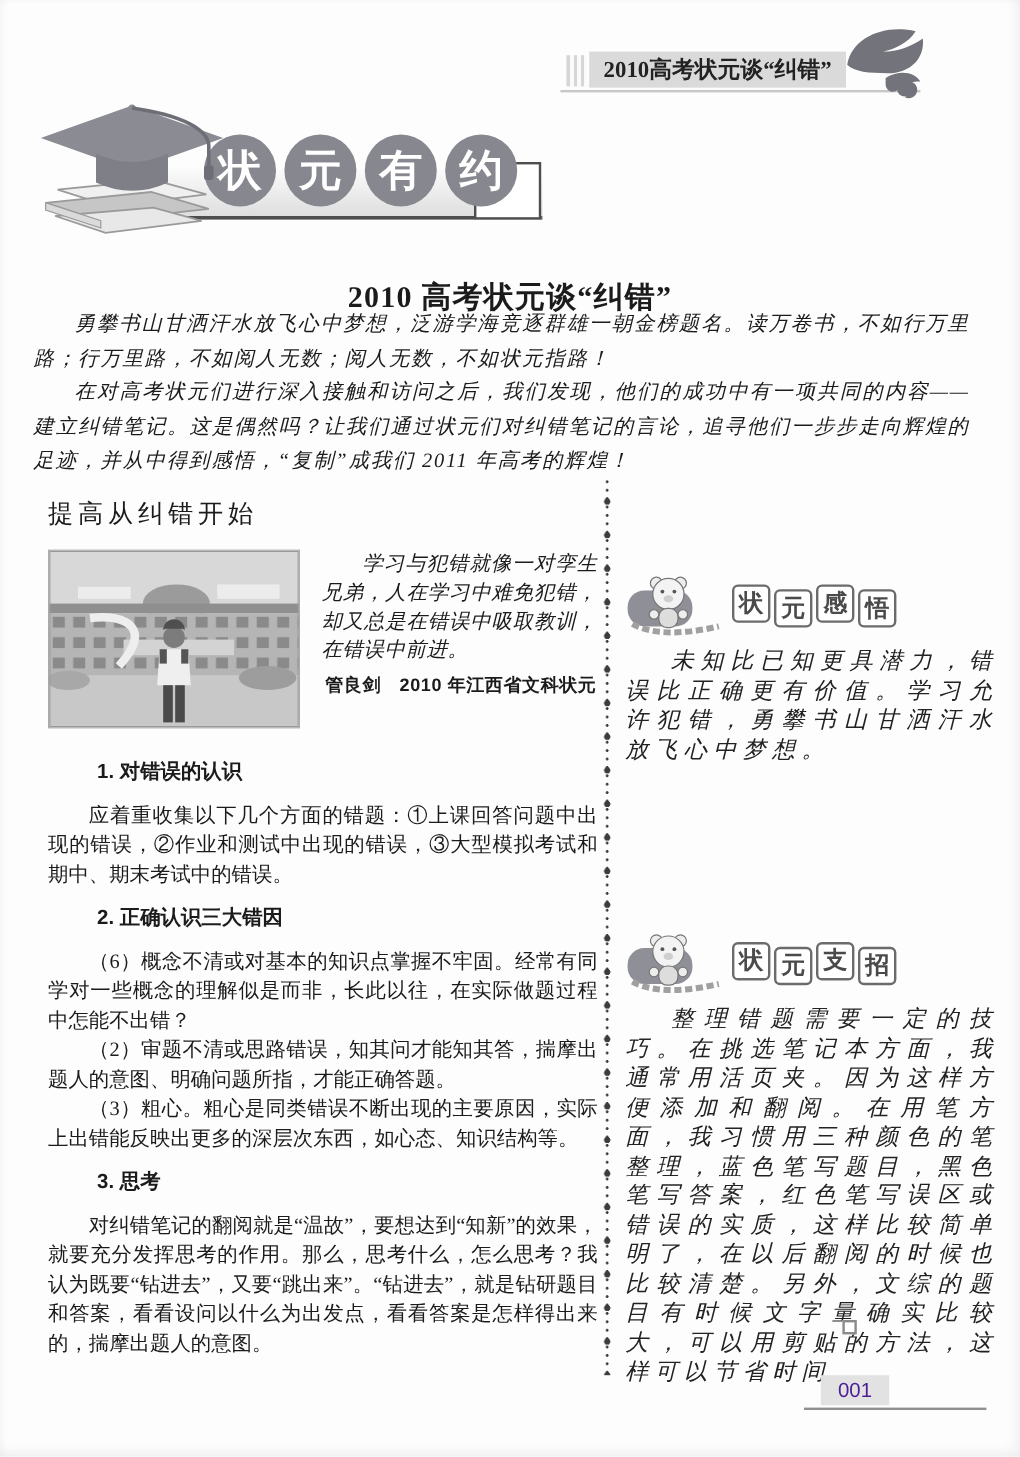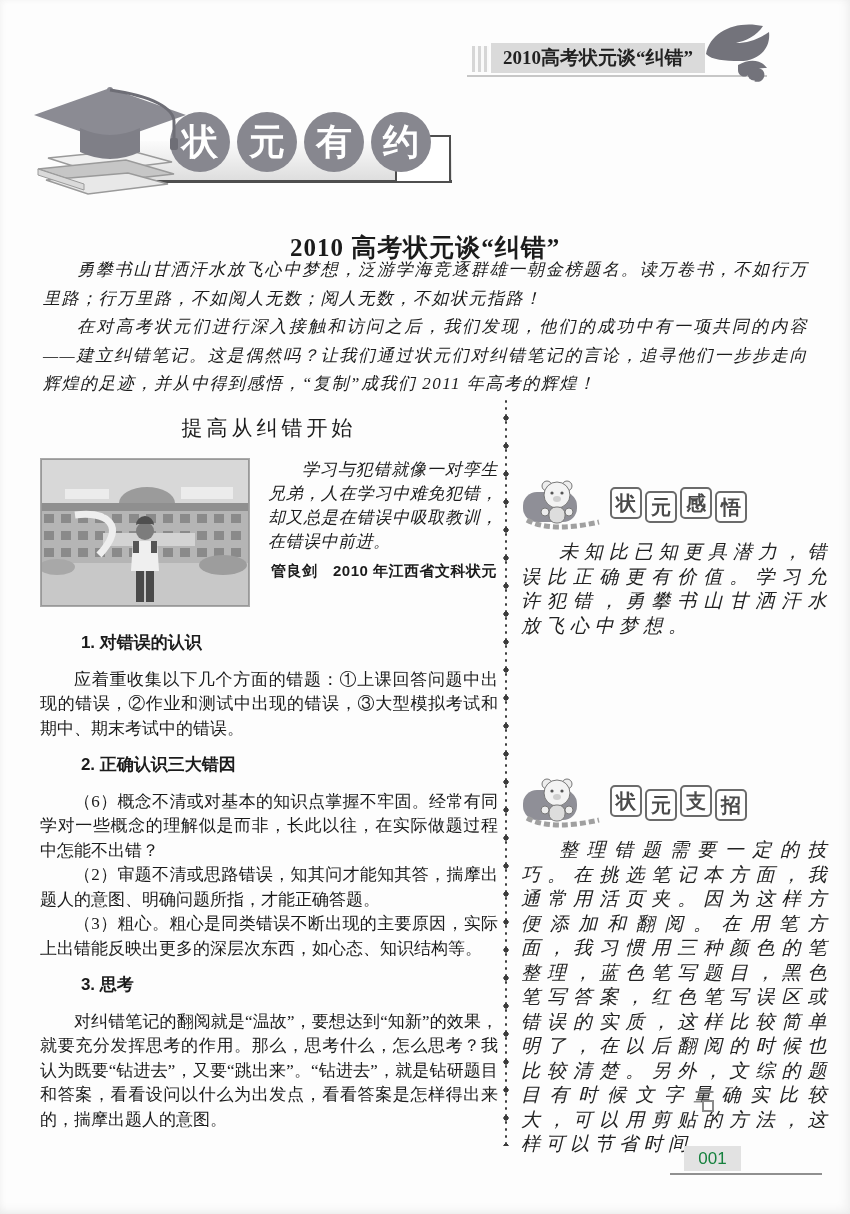--- a/index.html
+++ b/index.html
@@ -24,34 +24,34 @@
     border:2px solid #4e4e4e;z-index:2;}
   .banner-circles{position:absolute;left:142px;top:28px;z-index:3;display:flex;}
   .banner-circle{width:60px;height:60px;border-radius:50%;background:#87878f;margin-right:7px;
     display:flex;align-items:center;justify-content:center;}
   .banner-circle span{color:#fff;font-size:36px;font-weight:bold;font-family:"Liberation Serif",serif;}
   .capbooks{position:absolute;left:0;top:0;z-index:4;}
 
   
   .article-title{position:absolute;left:40px;right:40px;top:215px;margin:16px;text-align:center;
     font-size:25px;font-weight:bold;letter-spacing:1px;}
-  .intro{position:absolute;left:43px;right:42px;top:256px;}
+  .intro{position:absolute;left:28px;right:42px;top:256px;}
   .intro p{margin:0;font-size:17px;line-height:28.5px;letter-spacing:1.5px;text-indent:2em;
     text-align:justify;font-style:italic;}
 
   
   .divider{position:absolute;left:503px;top:398px;width:6px;height:748px;
     background-image:
       radial-gradient(circle,#3c3c3c 2.4px,transparent 2.9px),
       radial-gradient(circle,#3c3c3c 1px,transparent 1.4px);
     background-size:6px 28px,6px 7px;background-position:center 6px,center 0;background-repeat:repeat-y;}
 
   
   .left-col{position:absolute;left:40px;top:414px;width:458px;}
-  .sec-title{margin:0 0 16px 0;text-align:center;font-size:21px;font-weight:normal;letter-spacing:4px;}
+  .sec-title{margin:0 0 16px 0;text-align:left;font-size:21px;font-weight:normal;letter-spacing:4px;}
   .media-row{display:flex;gap:18px;}
   .photo{flex:0 0 208px;border:1px solid #aaa;}
   .lead-wrap{flex:1;}
   .lead{margin:0;font-size:17px;line-height:24px;letter-spacing:.5px;text-indent:2em;
     text-align:justify;font-style:italic;}
   .author{margin:8px 0 0 0;font-size:15px;font-weight:bold;font-family:"Liberation Sans",sans-serif;
     text-indent:.2em;letter-spacing:.5px;}
   .sections{margin-top:24px;}
   .sections h3{margin:12px;font-size:17px;line-height:24.5px;font-weight:bold;text-indent:1.7em;
     font-family:Liberation Sans, sans-serif;}
@@ -67,21 +67,21 @@
   .badge-char{display:inline-block;width:28px;height:28px;margin-left:3px;border:2px solid #6b6b6b;
     border-radius:5px;background:#fff;color:#4a4a4a;font-family:"Liberation Sans",sans-serif;
     font-weight:bold;font-size:20px;line-height:28px;text-align:center;}
   .badge-char:nth-child(even){transform:translateY(4px);}
   .tip-text{margin:6px 0 0 0;font-size:19px;line-height:24.5px;letter-spacing:5.5px;text-indent:2em;
     text-align:justify;font-style:italic;color:#222;}
 
   
   .end-marker{position:absolute;left:702px;top:1100px;width:8px;height:8px;border:2px solid #8a8a8a;background:#fff;}
   .page-num{position:absolute;left:684px;top:1146px;width:57px;height:25px;background:#e2e2e2;
-    font-family:"Liberation Sans",sans-serif;font-size:17px;line-height:25px;text-align:center;color:#15803d;}
+    font-family:"Liberation Sans",sans-serif;font-size:17px;line-height:25px;text-align:center;color:#4c1d95;}
   .footer-rule{position:absolute;left:670px;top:1173px;width:152px;height:2px;background:#909090;}
 </style>
 </head>
 <body>
 
 <div class="page">
 
   <div class="header-bars"></div>
   <div class="header-box">
     <span>2010高考状元谈“纠错”</span>

